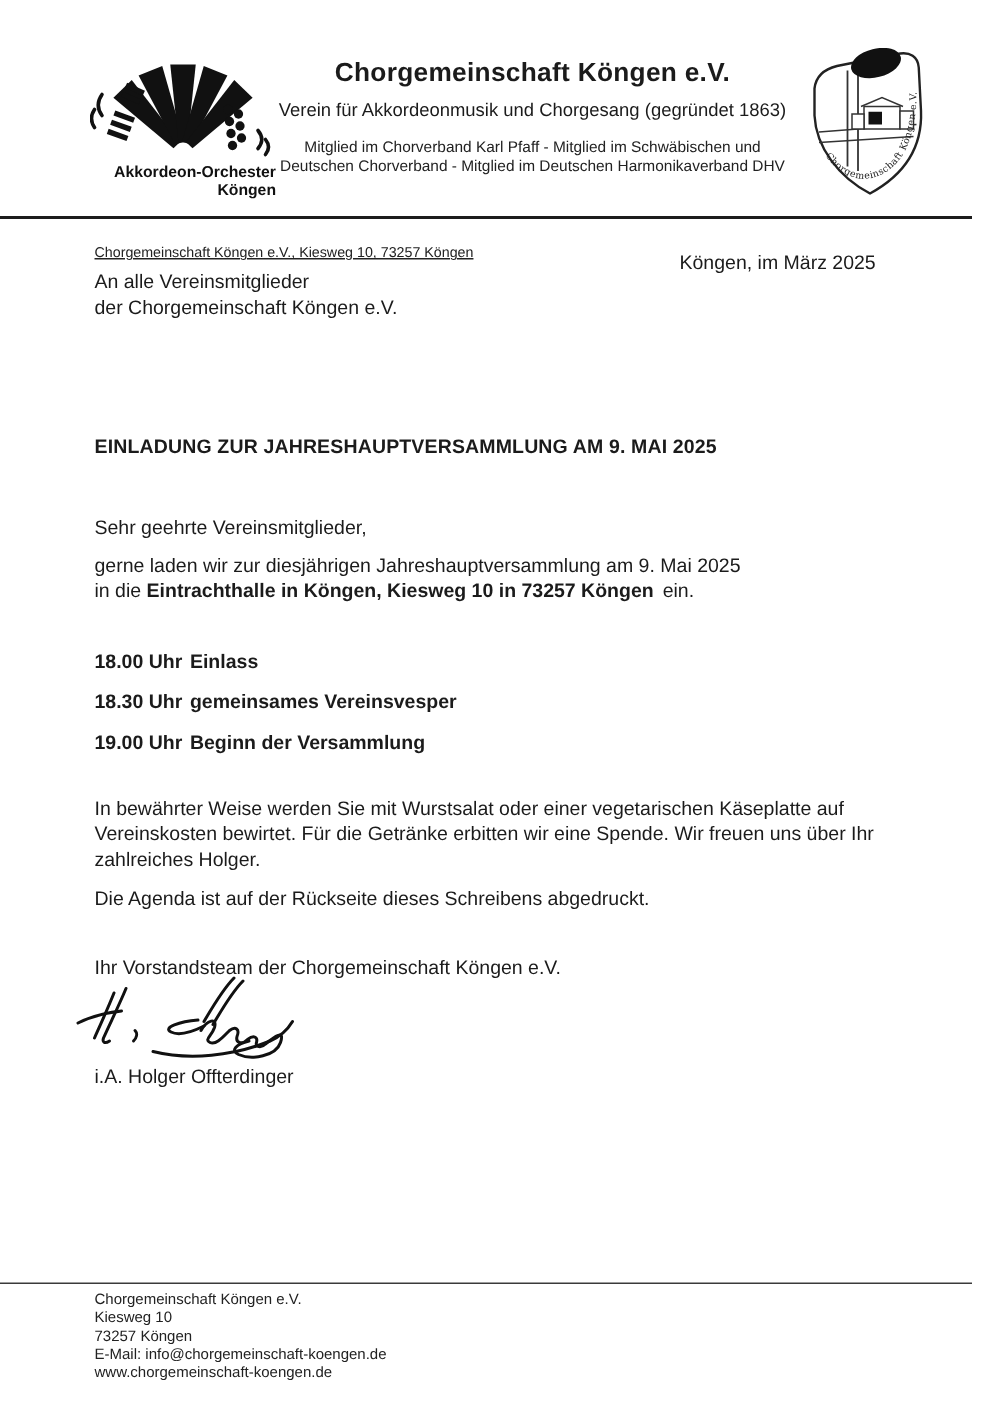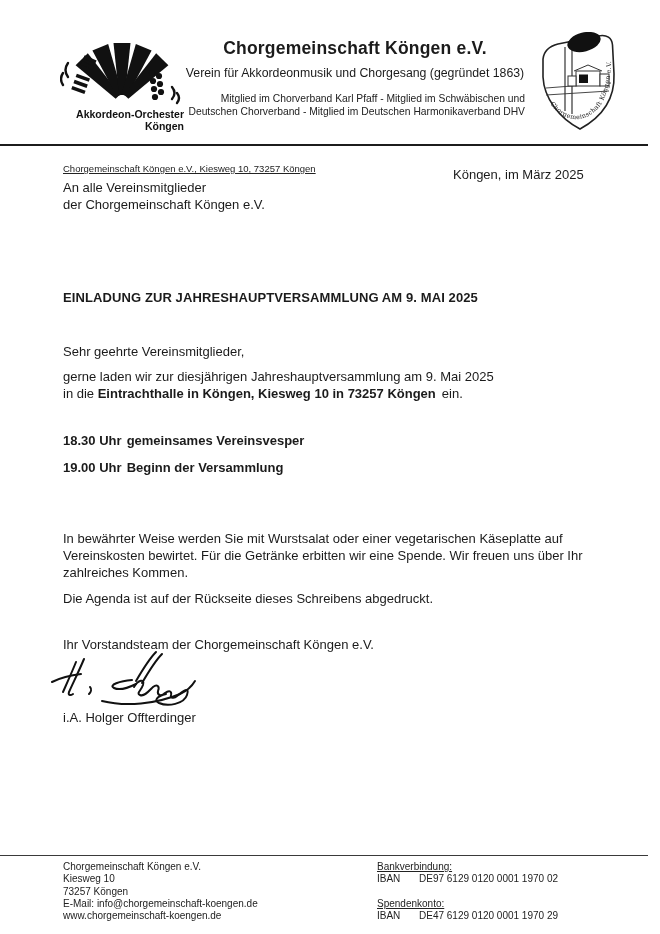--- a/index.html
+++ b/index.html
@@ -13,21 +13,21 @@
     overflow: hidden;
   }
   .abs { position: absolute; }
 
   
   .logo-left { left: 58px; top: 33px; width: 126px; text-align: right; }
   .logo-caption { font-size: 10.5px; font-weight: bold; line-height: 11.5px; color: #111; }
   .header-center { left: 185px; top: 38px; width: 340px; text-align: center; }
   .org-title { font-size: 17.5px; font-weight: bold; letter-spacing: 0.2px; }
   .org-subtitle { font-size: 12.3px; margin-top: 7px; text-align: center; }
-  .membership { font-size: 10.3px; line-height: 12.5px; margin-top: 13px; color: #222; text-align: right; }
+  .membership { font-size: 10.3px; line-height: 12.5px; margin-top: 13px; color: #222; }
   .logo-right { left: 534px; top: 32px; width: 92px; }
 
   .rule-top { left: 0; top: 144px; width: 648px; height: 2px; background: #1c1c1c; }
   .rule-bottom { left: 0; top: 855px; width: 648px; height: 1px; background: #3a3a3a; }
 
   
   .sender-line { left: 63px; top: 163px; font-size: 9.5px; text-decoration: underline; color: #222; }
   .date-line { left: 453px; top: 167px; font-size: 13px; }
   .recipient { left: 63px; top: 180px; font-size: 13px; line-height: 16.5px; }
 
@@ -148,33 +148,37 @@
 
   <div class="abs salutation">Sehr geehrte Vereinsmitglieder,</div>
 
   <div class="abs invite">
     <div>gerne laden wir zur diesjährigen Jahreshauptversammlung am 9. Mai 2025</div>
     <div><span>in die </span><span class="bold">Eintrachthalle in Köngen, Kiesweg 10 in 73257 Köngen</span><span class="suffix">ein.</span></div>
   </div>
 
   <div class="abs schedule">
     <div class="schedule-row">
+      <span class="schedule-time">18.00 Uhr</span>
+      <span class="schedule-event">Einlass</span>
+    </div>
+    <div class="schedule-row">
       <span class="schedule-time">18.30 Uhr</span>
       <span class="schedule-event">gemeinsames Vereinsvesper</span>
     </div>
     <div class="schedule-row">
       <span class="schedule-time">19.00 Uhr</span>
       <span class="schedule-event">Beginn der Versammlung</span>
     </div>
   </div>
 
   <div class="abs catering">
     <div>In bewährter Weise werden Sie mit Wurstsalat oder einer vegetarischen Käseplatte auf</div>
     <div>Vereinskosten bewirtet. Für die Getränke erbitten wir eine Spende. Wir freuen uns über Ihr</div>
-    <div>zahlreiches Kommen.</div>
+    <div>zahlreiches Holger.</div>
   </div>
 
   <div class="abs agenda">Die Agenda ist auf der Rückseite dieses Schreibens abgedruckt.</div>
   <div class="abs closing">Ihr Vorstandsteam der Chorgemeinschaft Köngen e.V.</div>
 
   <div class="abs signature">
     <svg width="148" height="60" viewBox="0 0 148 60" aria-hidden="true">
       <g fill="none" stroke="#111" stroke-width="2" stroke-linecap="round" stroke-linejoin="round">
         <path d="M2,33 C12,28 22,26 31,25"></path>
         <path d="M26,13 C22,23 17,34 13,43"></path>
@@ -193,25 +197,14 @@
   <div class="abs rule-bottom"></div>
 
   <div class="abs footer-left">
     <div>Chorgemeinschaft Köngen e.V.</div>
     <div>Kiesweg 10</div>
     <div>73257 Köngen</div>
     <div>E-Mail: info@chorgemeinschaft-koengen.de</div>
     <div>www.chorgemeinschaft-koengen.de</div>
   </div>
 
-  <div class="abs footer-right">
-    <div class="footer-heading">Bankverbindung:</div>
-    <div>
-      <span class="iban-label">IBAN</span><span>DE97 6129 0120 0001 1970 02</span>
-    </div>
-    <div class="footer-gap"></div>
-    <div class="footer-heading">Spendenkonto:</div>
-    <div>
-      <span class="iban-label">IBAN</span><span>DE47 6129 0120 0001 1970 29</span>
-    </div>
-  </div>
 
 </div>
 
 </body></html>

